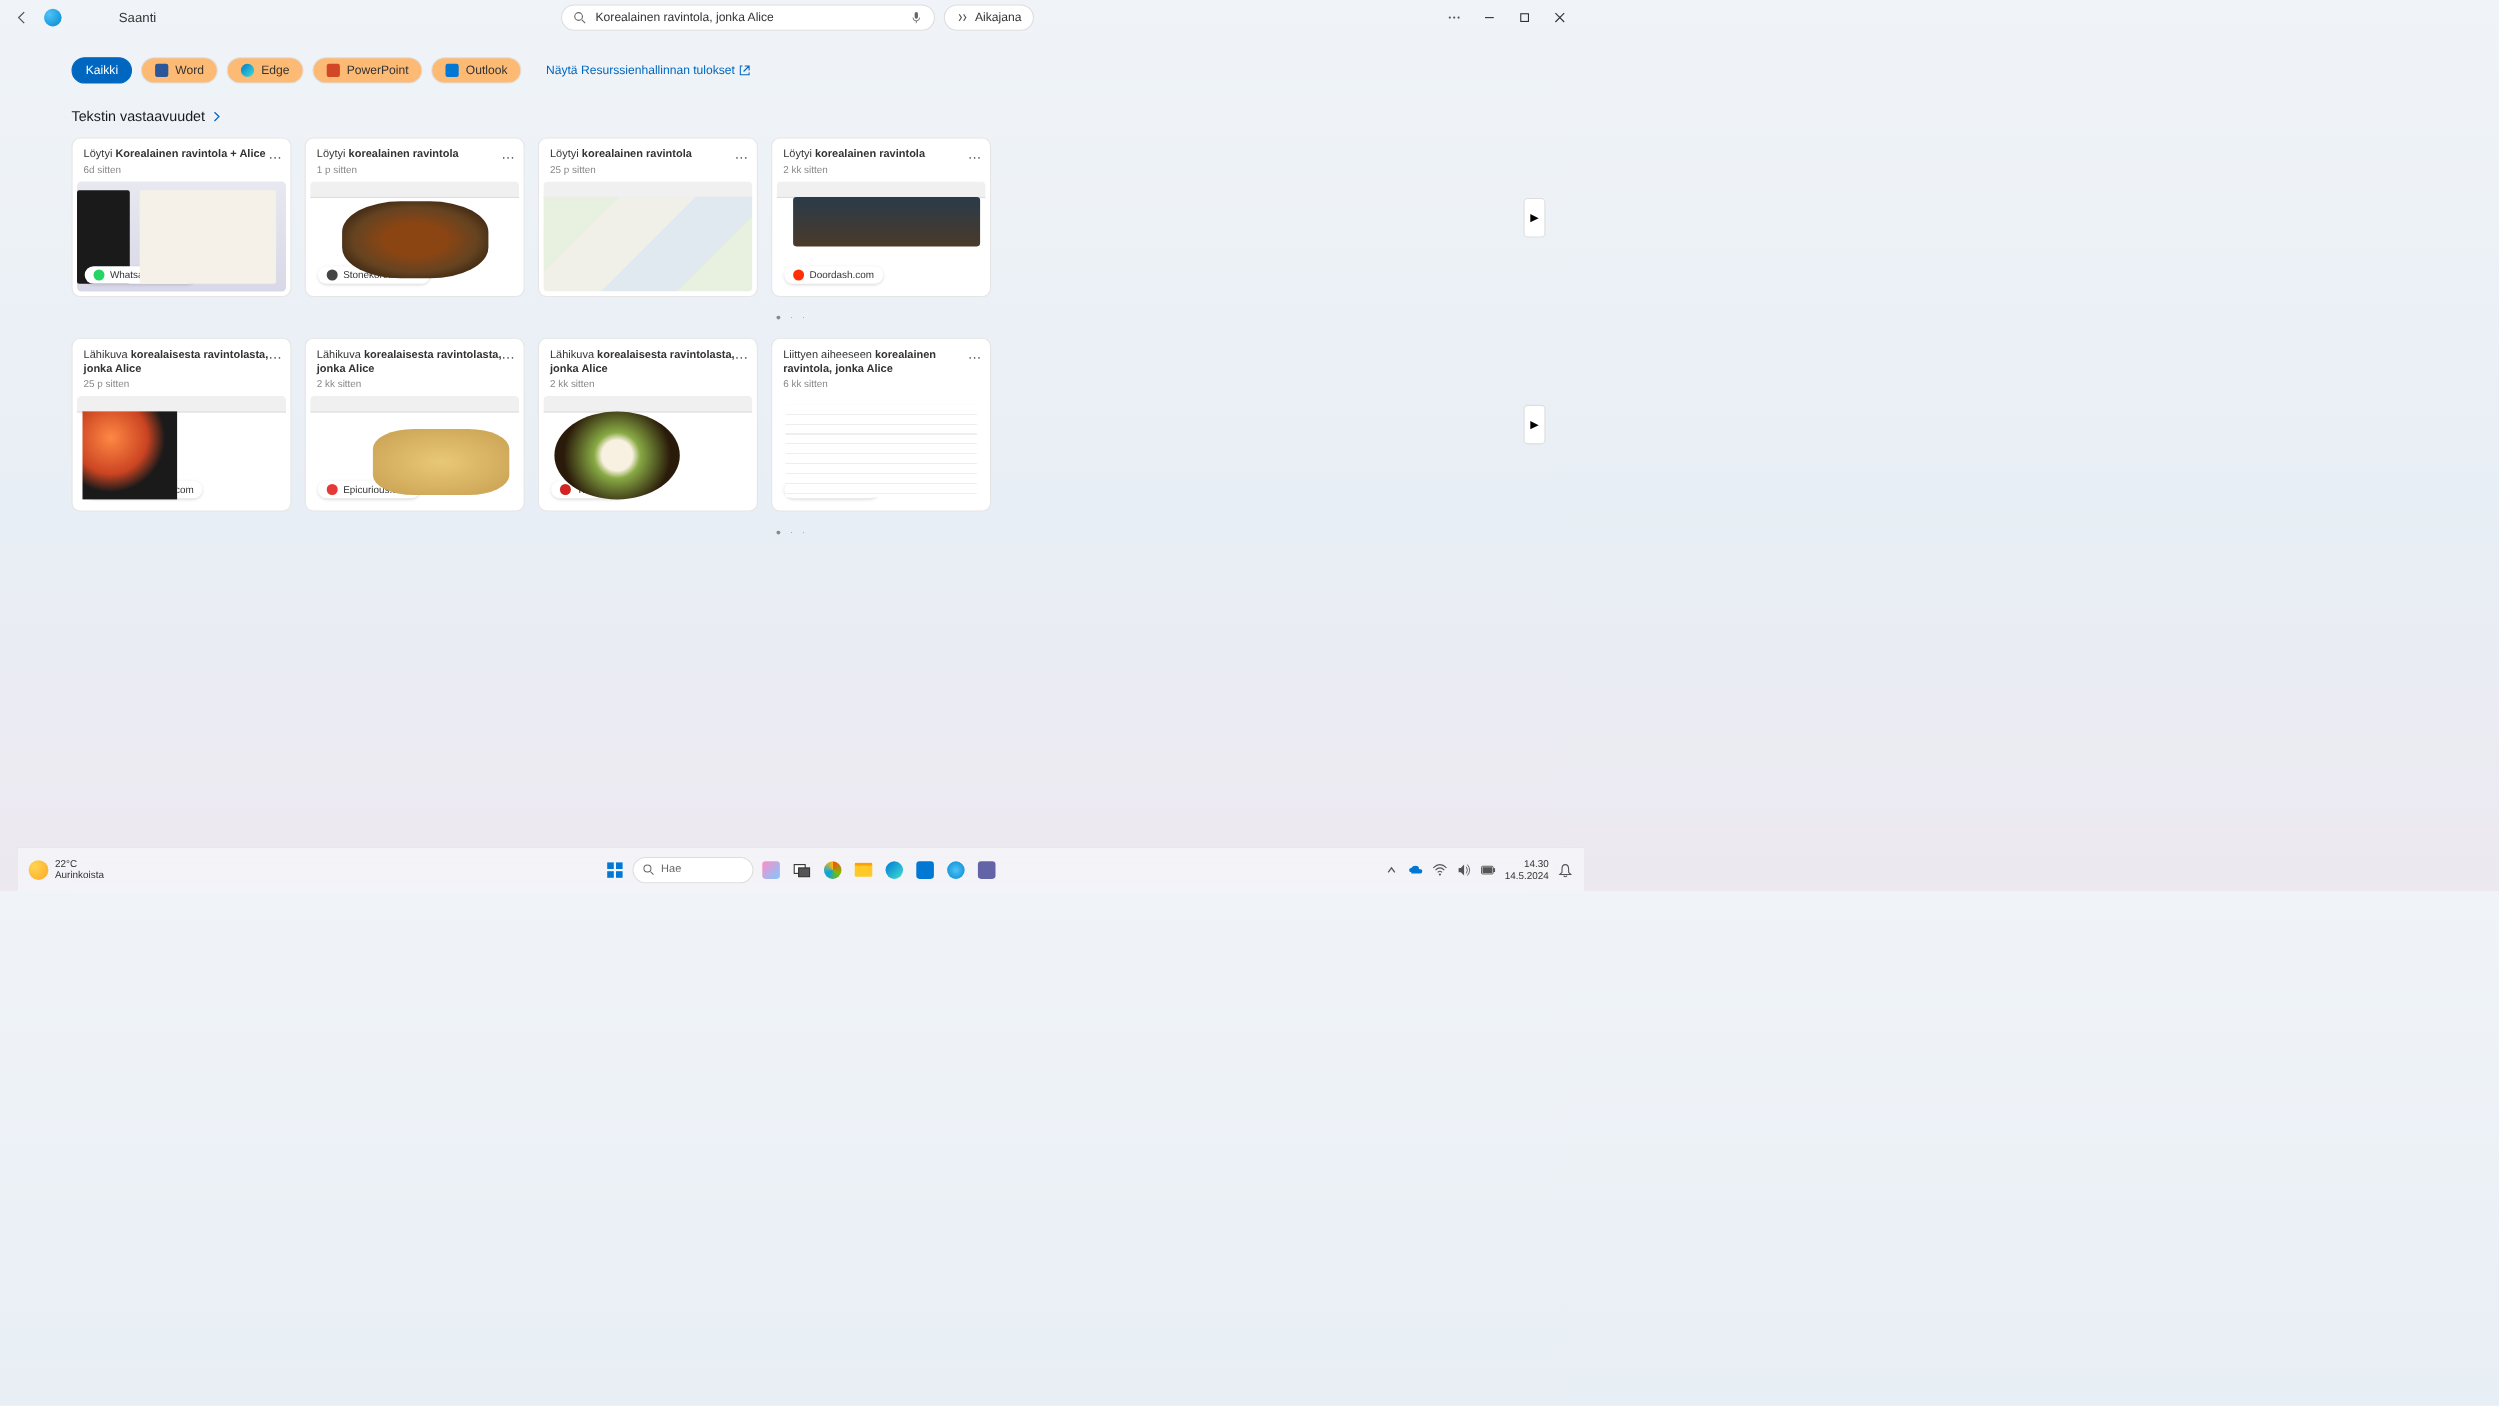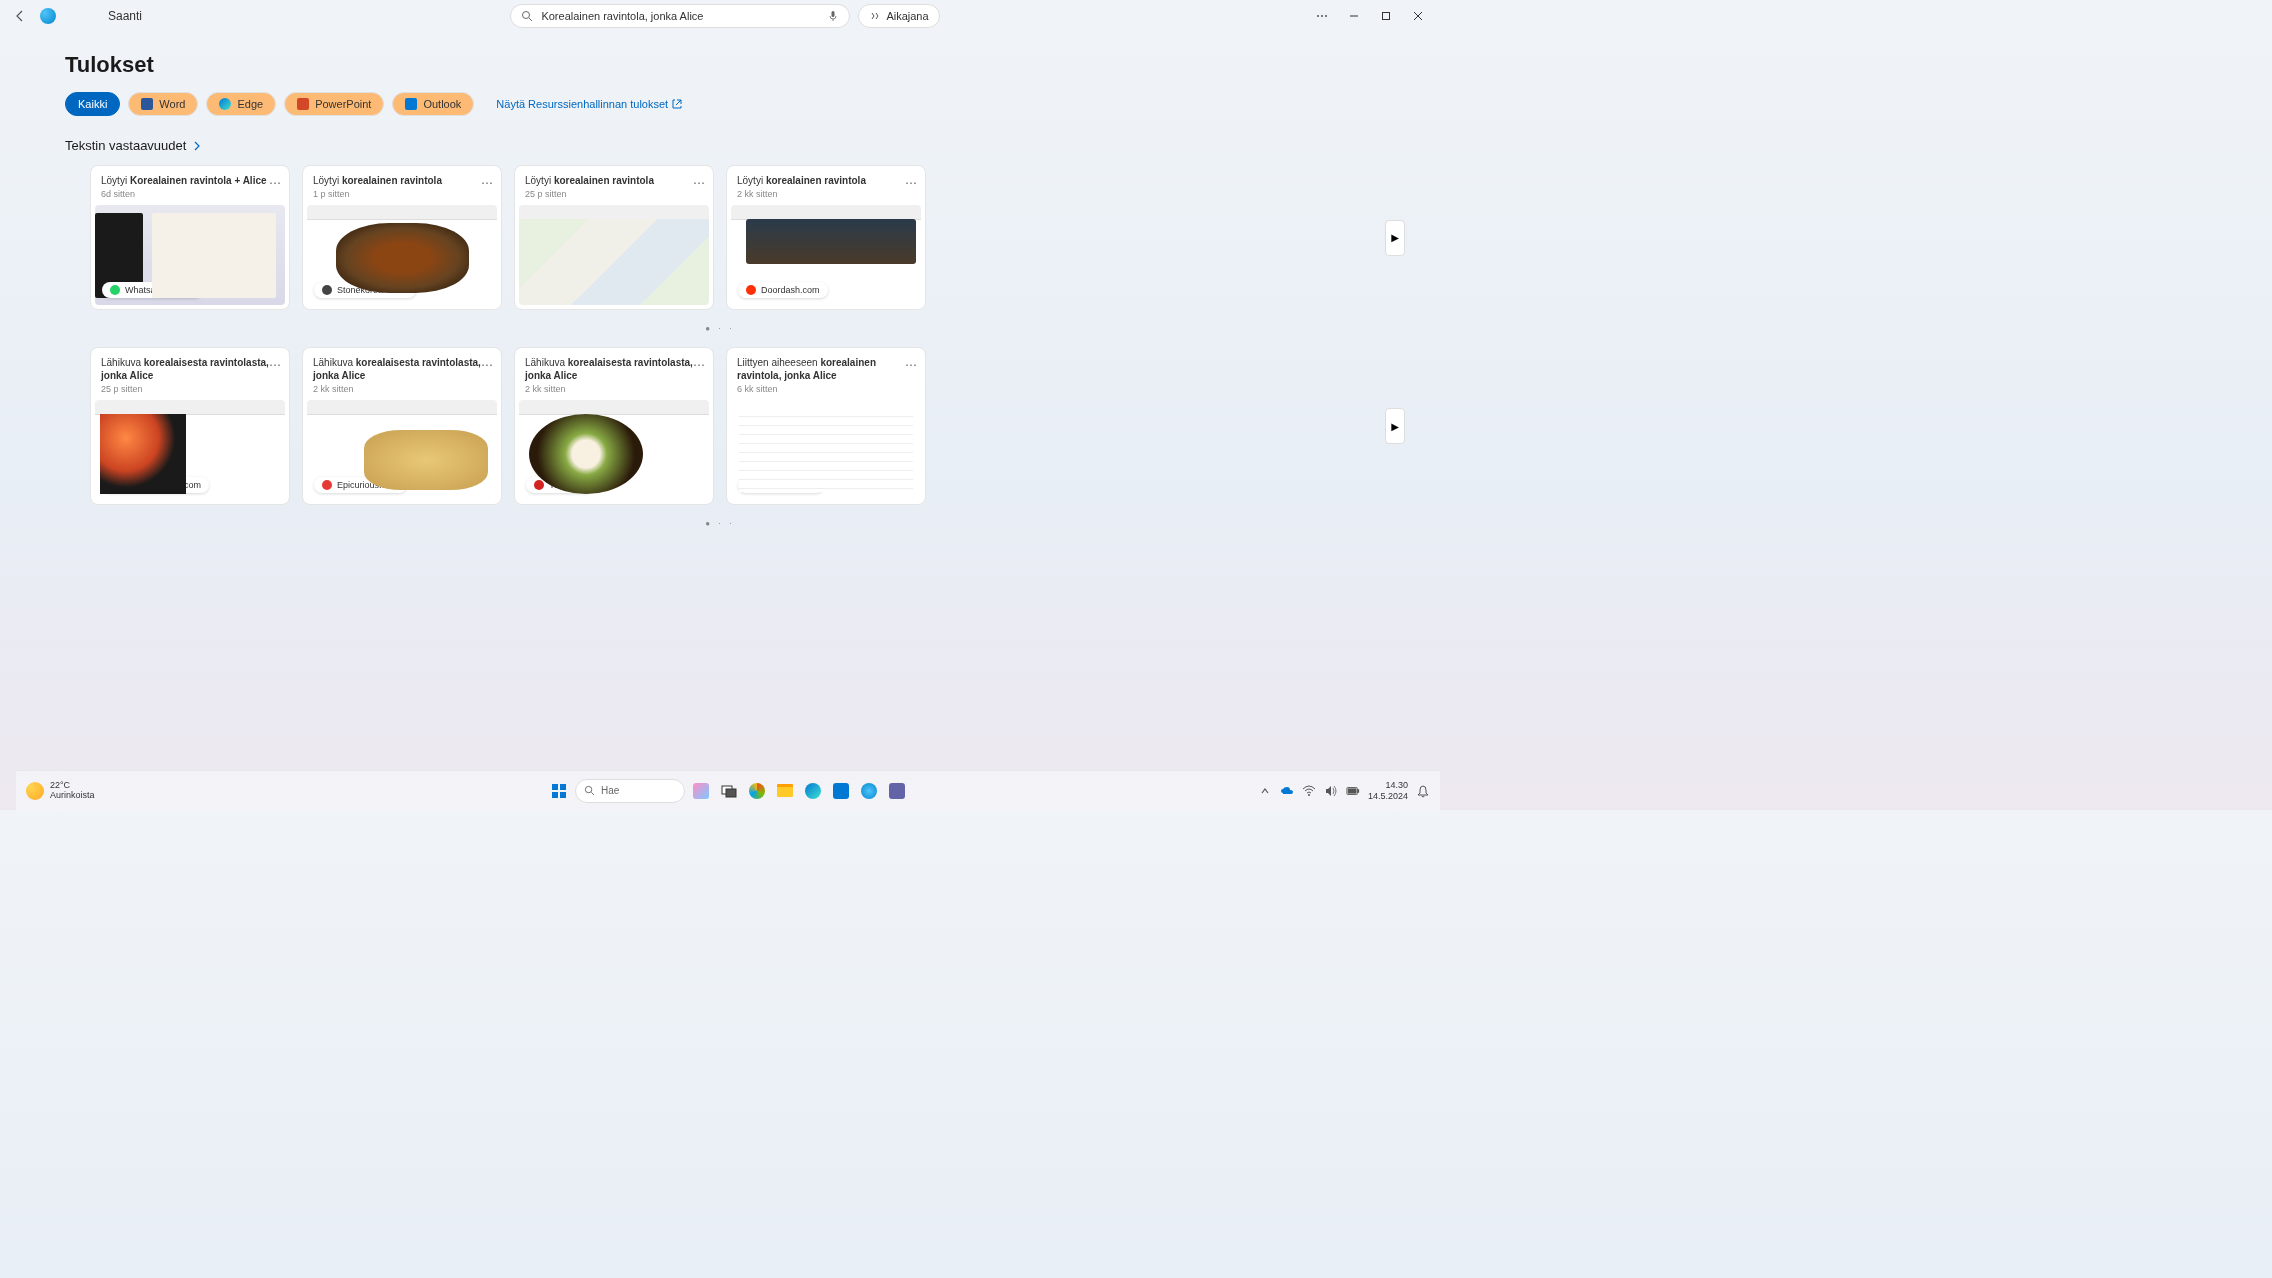--- a/index.html
+++ b/index.html
@@ -24,21 +24,21 @@
 
 .filter-row { display: flex; align-items: center; gap: 8px; margin-bottom: 22px; }
 .filter-chip { height: 24px; padding: 0 12px; border-radius: 12px; background: #fdba74; border: 1px solid #e0e0e0; display: flex; align-items: center; gap: 6px; font-size: 11px; color: #333; cursor: pointer; }
 .filter-chip.active { background: #0067c0; color: #fff; border-color: #0067c0; }
 .filter-chip .chip-icon { width: 12px; height: 12px; border-radius: 2px; }
 .ext-link { margin-left: 14px; font-size: 11px; color: #0067c0; cursor: pointer; display: flex; align-items: center; gap: 4px; }
 
 .section-header { display: flex; align-items: center; gap: 6px; margin-bottom: 12px; }
 .section-title { font-size: 13px; font-weight: 400; color: #1a1a1a; }
 
-.card-row { display: flex; gap: 12px; margin-bottom: 14px; position: relative; margin-left: 25px; }
+.card-row { display: flex; gap: 12px; margin-bottom: 14px; position: relative; }
 .card { width: 200px; background: #fff; border: 1px solid #e5e5e5; border-radius: 8px; overflow: hidden; cursor: pointer; position: relative; }
 .card-header { padding: 8px 10px 6px; }
 .card-title { font-size: 10px; color: #333; line-height: 1.3; }
 .card-title .bold { font-weight: 600; }
 .card-time { font-size: 9px; color: #888; margin-top: 2px; }
 .card-more { position: absolute; top: 10px; right: 8px; color: #666; font-size: 12px; cursor: pointer; }
 .card-preview { height: 100px; background: #f5f5f5; position: relative; margin: 0 4px 4px; border-radius: 4px; overflow: hidden; }
 .card-badge { position: absolute; bottom: 7px; left: 7px; background: #fff; border-radius: 12px; padding: 3px 8px; display: flex; align-items: center; gap: 5px; font-size: 9px; color: #333; box-shadow: 0 1px 3px rgba(0,0,0,0.15); }
 .badge-icon { width: 10px; height: 10px; border-radius: 2px; }
 
@@ -130,21 +130,20 @@
     <div class="win-btn">
         <svg width="10" height="10" viewBox="0 0 10 10">
           <line x1="1" y1="1" x2="9" y2="9" stroke="#333" stroke-width="1"></line>
           <line x1="9" y1="1" x2="1" y2="9" stroke="#333" stroke-width="1"></line>
         </svg>
       </div>
   </div>
 </div>
 
 <div class="content">
-  <h1 class="page-title">Tulokset</h1>
 
   <div class="filter-row">
     <div class="filter-chip active">
         <span>Kaikki</span>
       </div>
     <div class="filter-chip">
         <span class="chip-icon" style="background:#2b579a"></span>
         <span>Word</span>
       </div>
     <div class="filter-chip">

